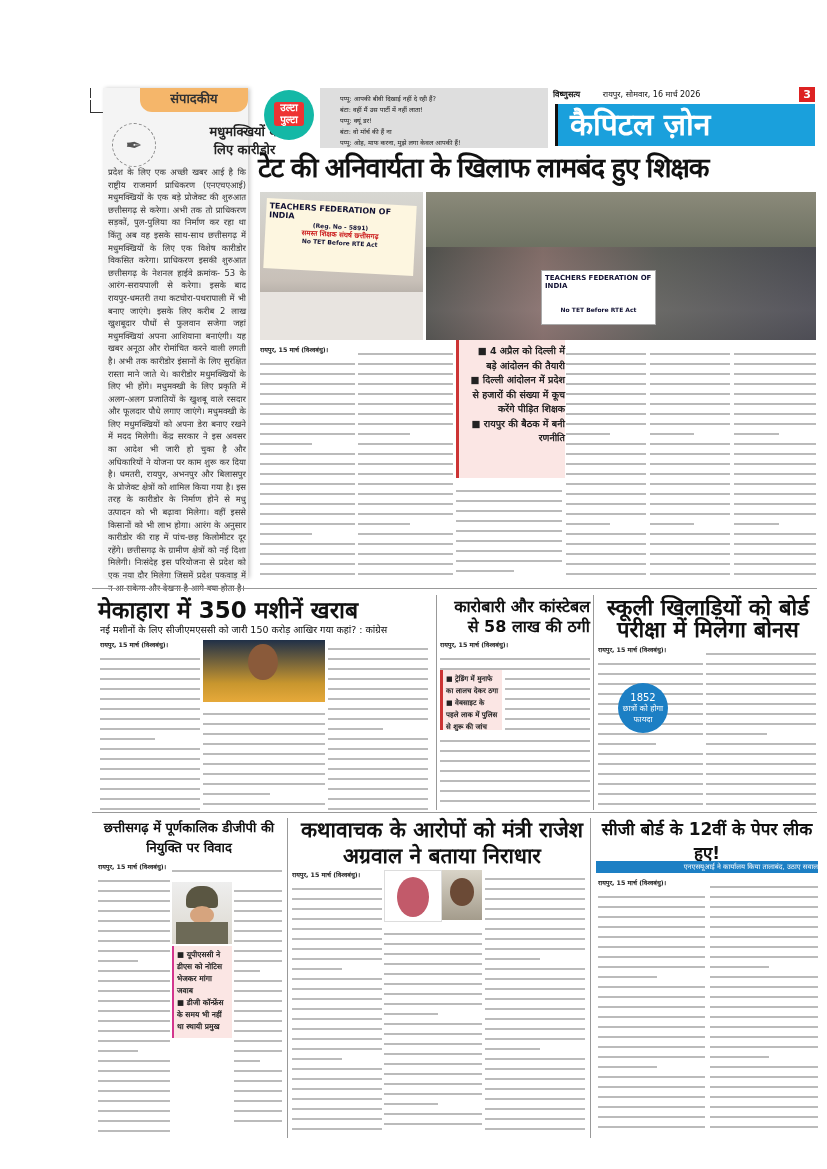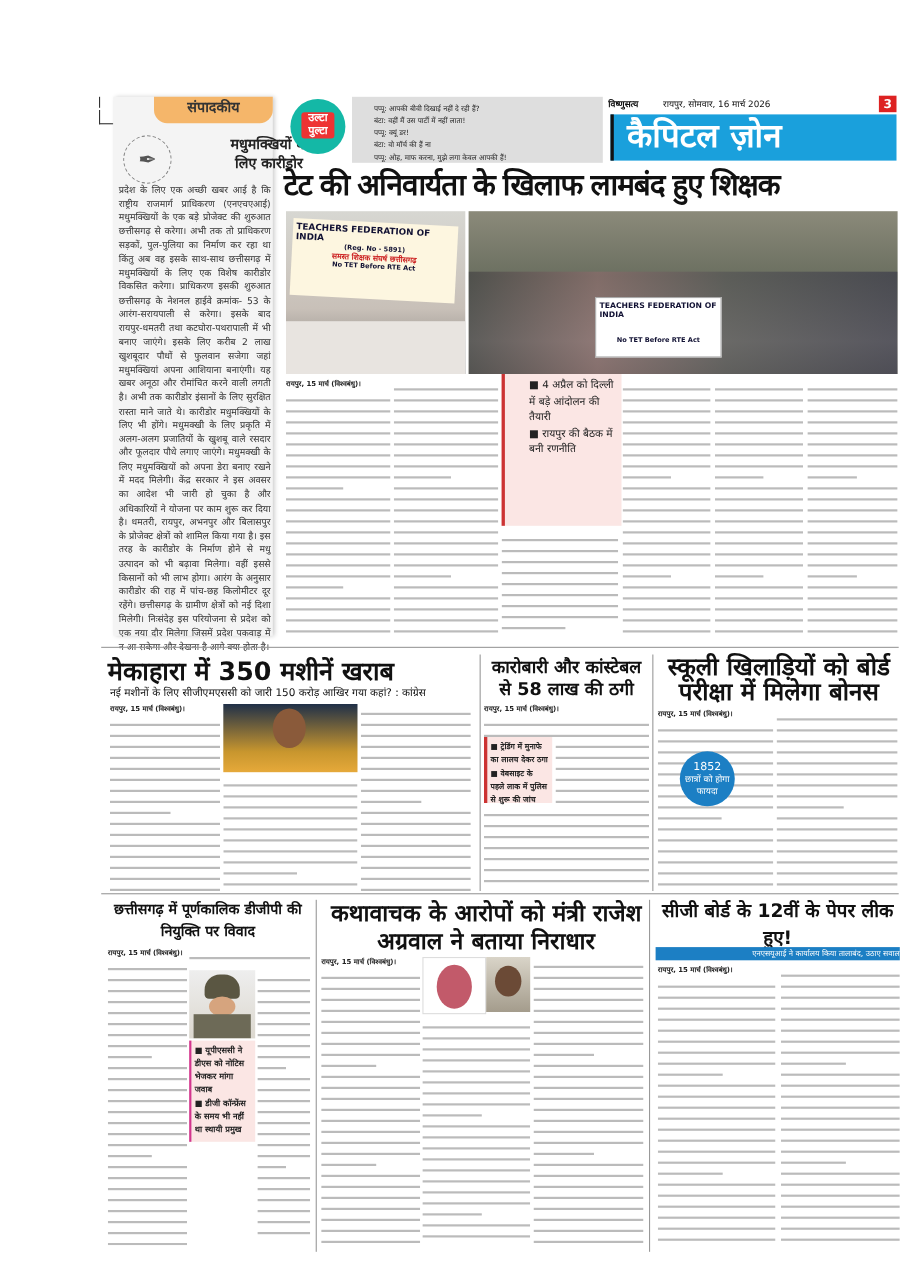--- a/index.html
+++ b/index.html
@@ -22,21 +22,21 @@
   #section{left:555px;top:104px;width:260px;height:42px;background:#1aa0dc;border-left:3px solid #111;color:#fff;font-size:30px;font-weight:bold;line-height:42px;padding-left:12px;box-sizing:border-box;}
   #main-headline{left:258px;top:148px;width:560px;font-size:27px;font-weight:bold;font-family:"DejaVu Sans Condensed","DejaVu Sans",sans-serif;letter-spacing:-1px;color:#111;}
   
   .photo{position:absolute;overflow:hidden;}
   #photo1{left:260px;top:192px;width:163px;height:148px;background:linear-gradient(#d7d7d2,#c8c0b8 60%,#7d7a77);}
   #photo2{left:426px;top:192px;width:390px;height:148px;background:linear-gradient(#8b8a7a,#6b6f60 40%,#9a9890 80%,#78776f);}
   .banner{position:absolute;background:#fff;color:#113;font-weight:bold;}
   .col-text{position:absolute;font-size:6.3px;line-height:10px;color:#555;text-align:justify;overflow:hidden;}
   .line-fill{height:10px;border-bottom:2.6px solid #bbb;box-sizing:border-box;margin-bottom:0;}
   #highlights{left:456px;top:340px;width:106px;height:138px;background:#fbe6e4;border-left:3px solid #c33;}
-  #highlights div{font-size:9.5px;font-weight:normal;line-height:14.5px;padding-left:22px;color:#222;}
+  #highlights div{font-size:9.5px;font-weight:bold;line-height:14.5px;padding-left:6px;color:#222;text-align:right;}
   hr.rule{position:absolute;border:0;border-top:1px solid #999;margin:0;}
   .vrule{position:absolute;width:1px;background:#999;}
   .h2{position:absolute;font-weight:bold;color:#111;}
   .box-list{position:absolute;}
   .box-list div{font-weight:bold;line-height:12px;}
 </style>
 </head>
 <body>
 
 <div class="crop" style="left:90px;top:88px;border-width:0 0 0 1px;height:10px;"></div>
@@ -135,20 +135,21 @@
       <div class="line-fill"></div>
       <div class="line-fill"></div>
       <div class="line-fill"></div>
       <div class="line-fill"></div>
       <div class="line-fill"></div>
       <div class="line-fill"></div>
     </div>
   </div>
 <div id="highlights" class="abs">
   <div style="margin-top:4px">■ <span>4 अप्रैल को दिल्ली में बड़े आंदोलन की तैयारी</span></div>
+  <div>■ <span>दिल्ली आंदोलन में प्रदेश से हजारों की संख्या में कूच करेंगे पीड़ित शिक्षक</span></div>
   <div>■ <span>रायपुर की बैठक में बनी रणनीति</span></div>
 </div>
 <div class="col-text" style="left:456px;top:482px;width:106px;height:98px;">
     <div class="lines">
       <div class="line-fill"></div>
       <div class="line-fill"></div>
       <div class="line-fill"></div>
       <div class="line-fill"></div>
       <div class="line-fill"></div>
       <div class="line-fill"></div>
@@ -300,21 +301,21 @@
       <div class="line-fill"></div>
       <div class="line-fill"></div>
       <div class="line-fill"></div>
       <div class="line-fill"></div>
       <div class="line-fill"></div>
       <div class="line-fill"></div>
     </div>
   </div>
 <div class="vrule" style="left:436px;top:595px;height:215px;"></div>
 
-<div class="h2" style="left:440px;top:597px;width:150px;font-size:16px;text-align:center;line-height:20px;">कारोबारी और कांस्टेबल से 58 लाख की ठगी</div>
+<div class="h2" style="left:440px;top:597px;width:150px;font-size:16px;text-align:right;line-height:20px;">कारोबारी और कांस्टेबल से 58 लाख की ठगी</div>
 <div class="col-text" style="left:440px;top:640px;width:150px;height:30px;">
   <span style="color:#222;font-weight:bold">रायपुर, 15 मार्च (विश्वबंधु)।</span><div class="lines">
       <div class="line-fill"></div>
       <div class="line-fill"></div>
     </div>
 </div>
 <div class="box-list" style="left:440px;top:670px;width:62px;height:60px;background:#fbe6e4;border-left:3px solid #c33;font-size:7px;padding:3px;box-sizing:border-box;">
   <div>■ <span>ट्रेडिंग में मुनाफे का लालच देकर ठगा</span></div>
   <div>■ <span>वेबसाइट के पहले लाक में पुलिस से शुरू की जांच</span></div>
 </div>

